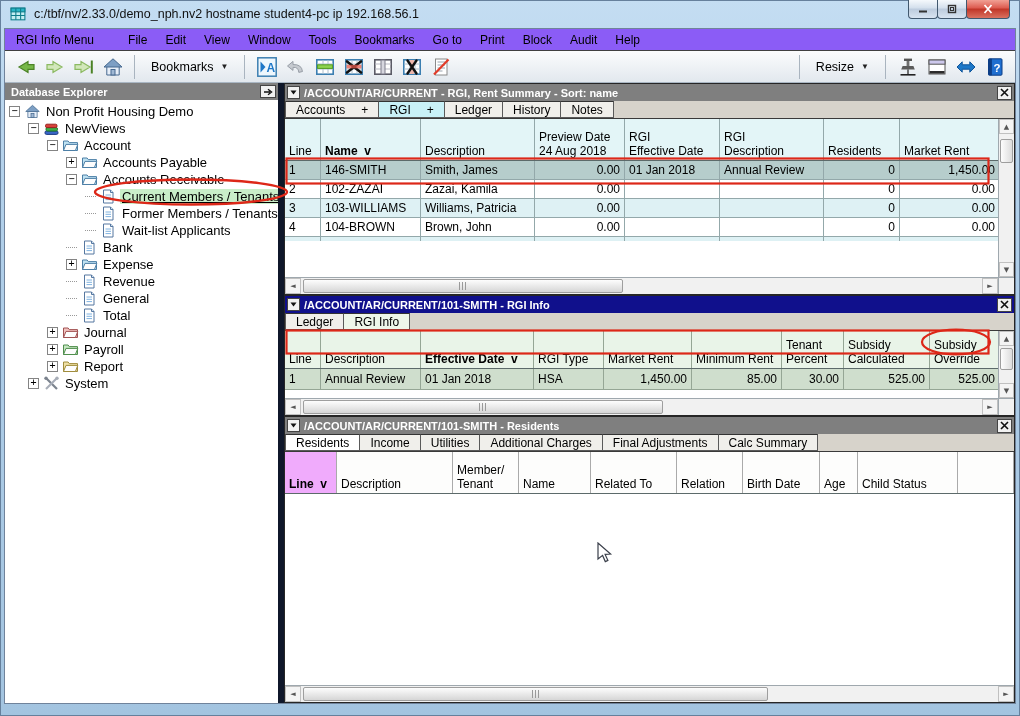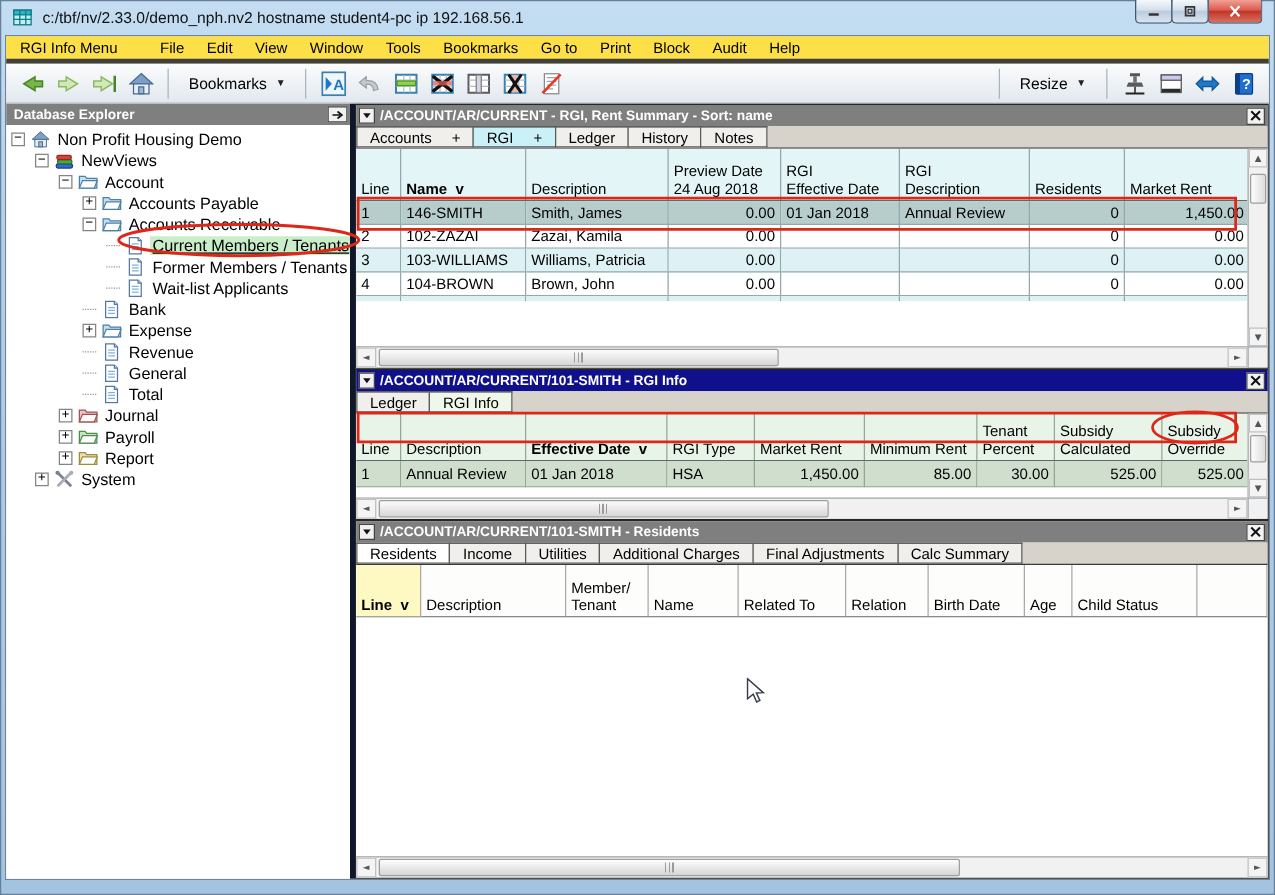--- a/index.html
+++ b/index.html
@@ -20,40 +20,40 @@
     display:flex; align-items:center; justify-content:center;
     background:linear-gradient(#f5f9fc,#d3dfec 45%,#bccbdd 50%,#d8e4f1);
     border-radius:0 0 4px 4px; margin-left:-1px; }
   .win-btn.close { width:44px; background:linear-gradient(#f1a094,#dc5a4e 45%,#c03527 50%,#da7160); }
   .win-btn svg { width:12px; height:10px; }
 
   
   .client { position:absolute; top:28px; left:4px; right:4px; bottom:12px;
     background:#eef1f4; border:1px solid #70839b; display:flex; flex-direction:column; }
 
-  .menubar { height:22px; background:#fde047; border-bottom:4px solid #404040;
+  .menubar { height:22px; background:#8b5cf6; border-bottom:1px solid #404040;
     display:flex; align-items:center; padding-left:2px; }
   .menu-item { padding:0 9px; height:100%; display:flex; align-items:center; cursor:default; }
   .menu-item:first-child { margin-right:16px; }
 
   .toolbar { height:32px; background:linear-gradient(#fbfcfd,#e2e8ee);
     border-bottom:1px solid #a9b6c3; display:flex; align-items:center; padding:0 6px; }
   .tb-btn { width:27px; height:26px; display:flex; align-items:center; justify-content:center;
     background:transparent; border:none; margin:0 1px; }
   .tb-btn svg { width:20px; height:20px; }
   .tb-sep { width:1px; height:24px; background:#a9b4bf; margin:0 7px; flex:none; }
   .tb-spacer { flex:1; }
   .tb-drop { display:flex; align-items:center; gap:7px; height:25px; padding:0 9px;
     background:transparent; border:none; font-size:12.5px; font-family:inherit; }
   .tb-drop .caret { font-size:8px; color:#222; }
 
   
   .main { flex:1; display:flex; min-height:0; }
 
-  .explorer { width:279px; flex:none; background:#fff; border-right:4px solid #0f172a;
+  .explorer { width:279px; flex:none; background:#fff; border-right:6px solid #0f172a;
     display:flex; flex-direction:column; }
   .exp-header { height:17px; background:#7f7f7f; color:#fff; font-weight:bold; font-size:11px;
     display:flex; align-items:center; padding:0 2px 0 6px; flex:none; }
   .exp-collapse { margin-left:auto; width:16px; height:13px; background:#f1f1f1;
     border:1px solid #444; display:flex; align-items:center; justify-content:center; padding:0; }
   .exp-collapse svg { width:10px; height:8px; }
   .tree { flex:1; padding-top:3px; font-size:13px; overflow:hidden; }
   .tree-row { height:17px; display:flex; align-items:center; white-space:nowrap; }
   .exp-box { width:11px; height:11px; border:1px solid #848484; background:#fff; flex:none;
     font-size:10px; line-height:8px; text-align:center; margin-right:4px;
@@ -100,21 +100,21 @@
   .p2 { --g:#aaaaaa; }
 
   .thead { display:grid; border-bottom:1px solid #5c6a6a; flex:none; }
   .p0 .thead { background:#e3f5f7; height:42px; }
   .p1 .thead { background:#e9f4e8; height:38px; }
   .p2 .thead { background:#fdfdfc; height:42px; }
   .th { display:flex; flex-direction:column; justify-content:flex-end; padding:2px 4px;
     font-size:12px; line-height:13.5px; border-right:1px solid var(--g);
     white-space:nowrap; overflow:hidden; }
   .th.sorted { font-weight:bold; }
-  .p2 .th.c0 { background:#fef9c3; }
+  .p2 .th.c0 { background:#f0abfc; }
 
   .trow { display:grid; flex:none; }
   .td { height:19px; line-height:18px; padding:0 4px; border-right:1px solid var(--g);
     border-bottom:1px solid var(--g); font-size:12px; white-space:nowrap; overflow:hidden; }
   .p1 .td { height:21px; line-height:20px; }
   .td.r { text-align:right; }
   .p0 .trow.sel .td { background:#b6cdcc; }
   .p0 .td.cream { background:#f8f1cf; }
   .p0 .trow.zebra .td { background:#def1f4; }
   .p1 .trow.sel .td { background:#cfdecd; }

